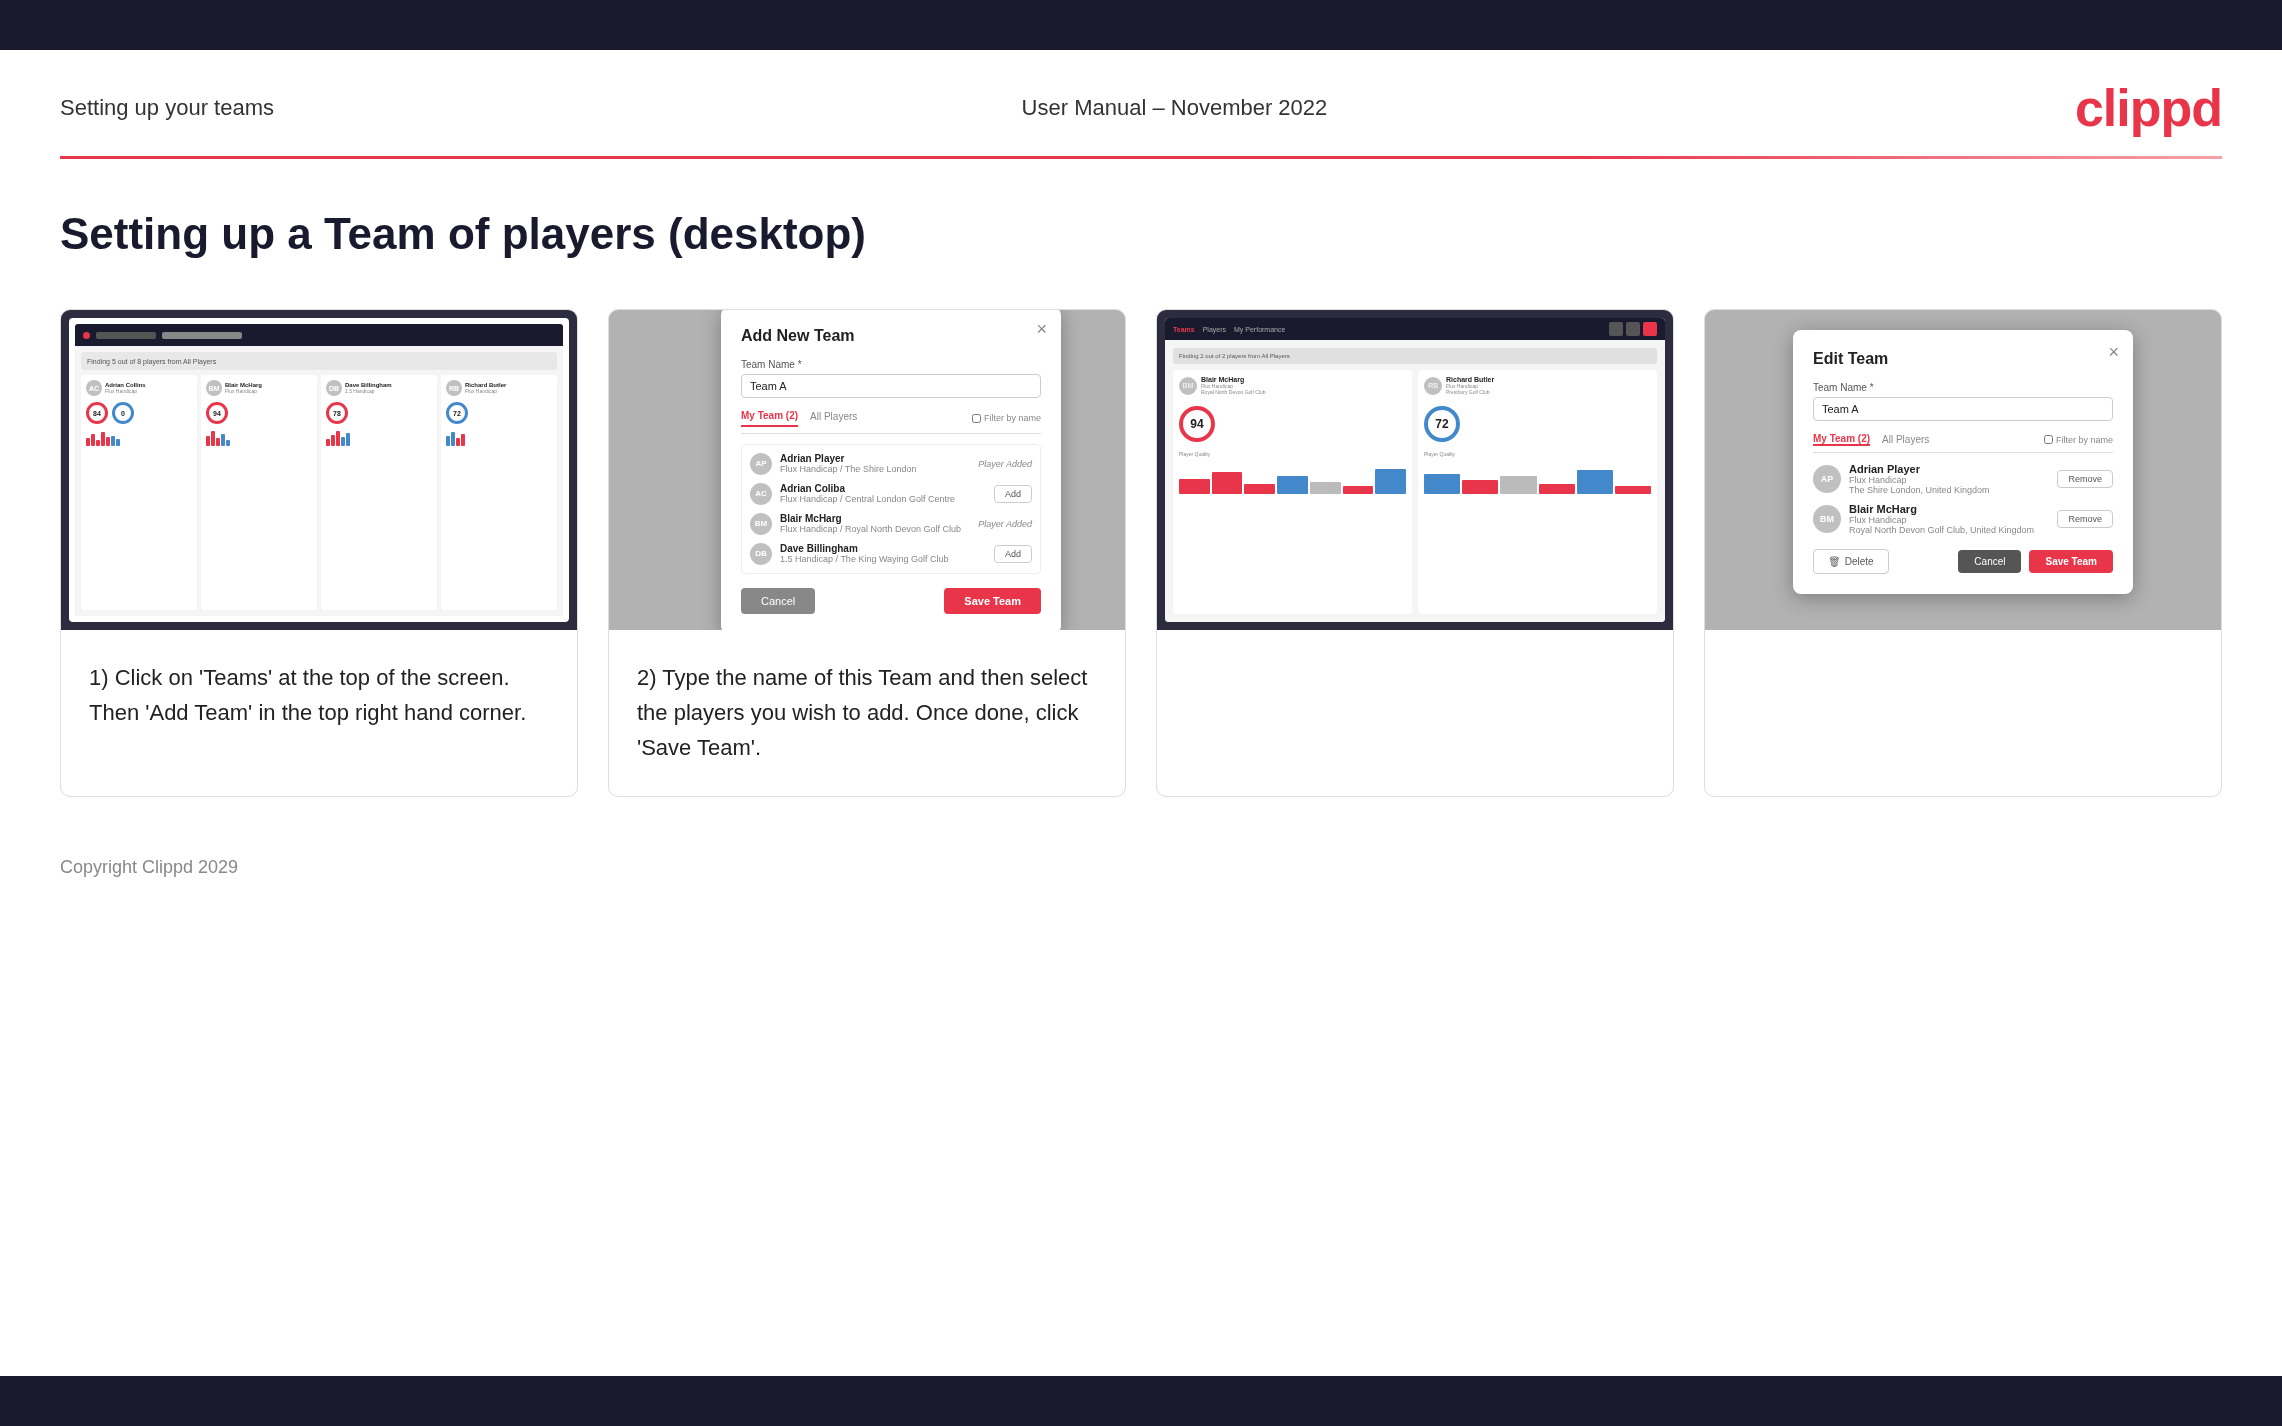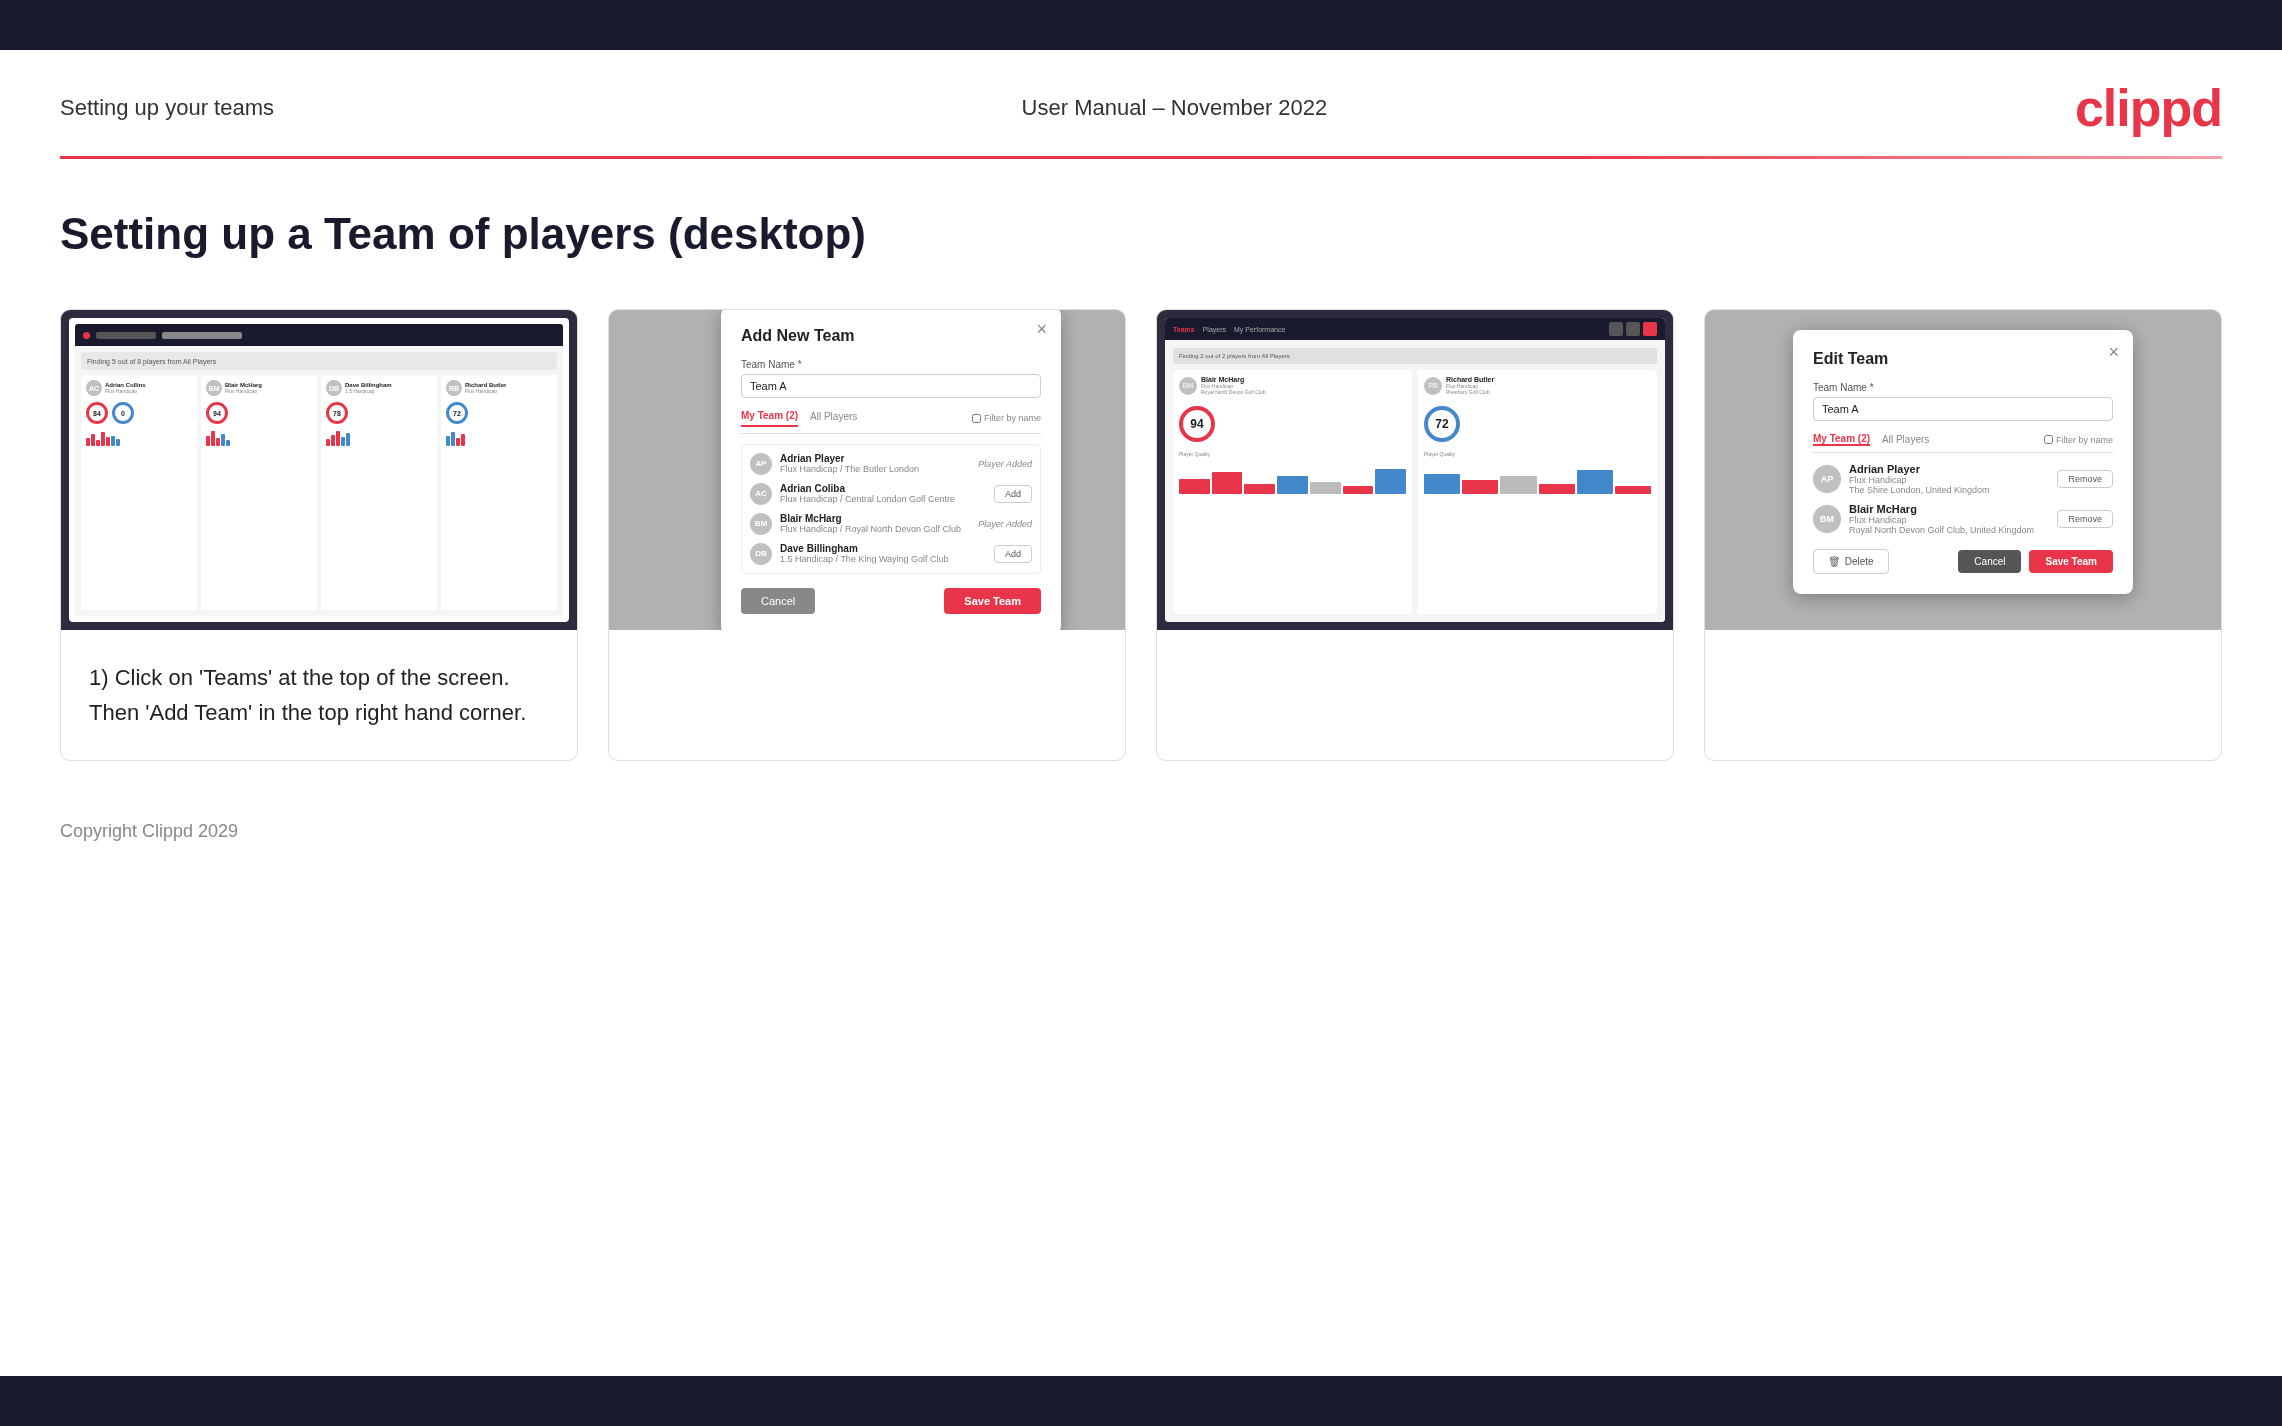--- a/index.html
+++ b/index.html
@@ -758,21 +758,21 @@
           <span class="ss2-filter-checkbox">
             <input type="checkbox" style="width: 9px; height: 9px;">
             Filter by name
           </span>
         </div>
         <div class="ss2-player-list">
           <div class="ss2-player-row">
             <div class="ss2-p-avatar">AP</div>
             <div class="ss2-p-info">
               <div class="ss2-p-name">Adrian Player</div>
-              <div class="ss2-p-sub">Flux Handicap / The Butler London</div>
+              <div class="ss2-p-sub">Flux Handicap / The Shire London</div>
             </div>
             <span class="ss2-p-action">Player Added</span>
           </div>
           <div class="ss2-player-row">
             <div class="ss2-p-avatar">AC</div>
             <div class="ss2-p-info">
               <div class="ss2-p-name">Adrian Coliba</div>
               <div class="ss2-p-sub">Flux Handicap / Central London Golf Centre</div>
             </div>
             <button class="ss2-p-add-btn">Add</button>
@@ -793,20 +793,21 @@
             </div>
             <button class="ss2-p-add-btn">Add</button>
           </div>
         </div>
         <div class="ss2-footer">
           <button class="ss2-cancel-btn">Cancel</button>
           <button class="ss2-save-btn">Save Team</button>
         </div>
       </div>
     </div>
+    <div class="card-text">2) Type the name of this Team and then select the players you wish to add.  Once done, click 'Save Team'.</div>
   </div>
 
   <div class="card">
     <div class="card-screenshot ss3">
       <div class="ss3-inner">
         <div class="ss3-nav">
           <div class="ss3-nav-item ss3-nav-active">Teams</div>
           <div class="ss3-nav-item">Players</div>
           <div class="ss3-nav-item">My Performance</div>
           <div style="margin-left:auto;display:flex;gap:3px;">

